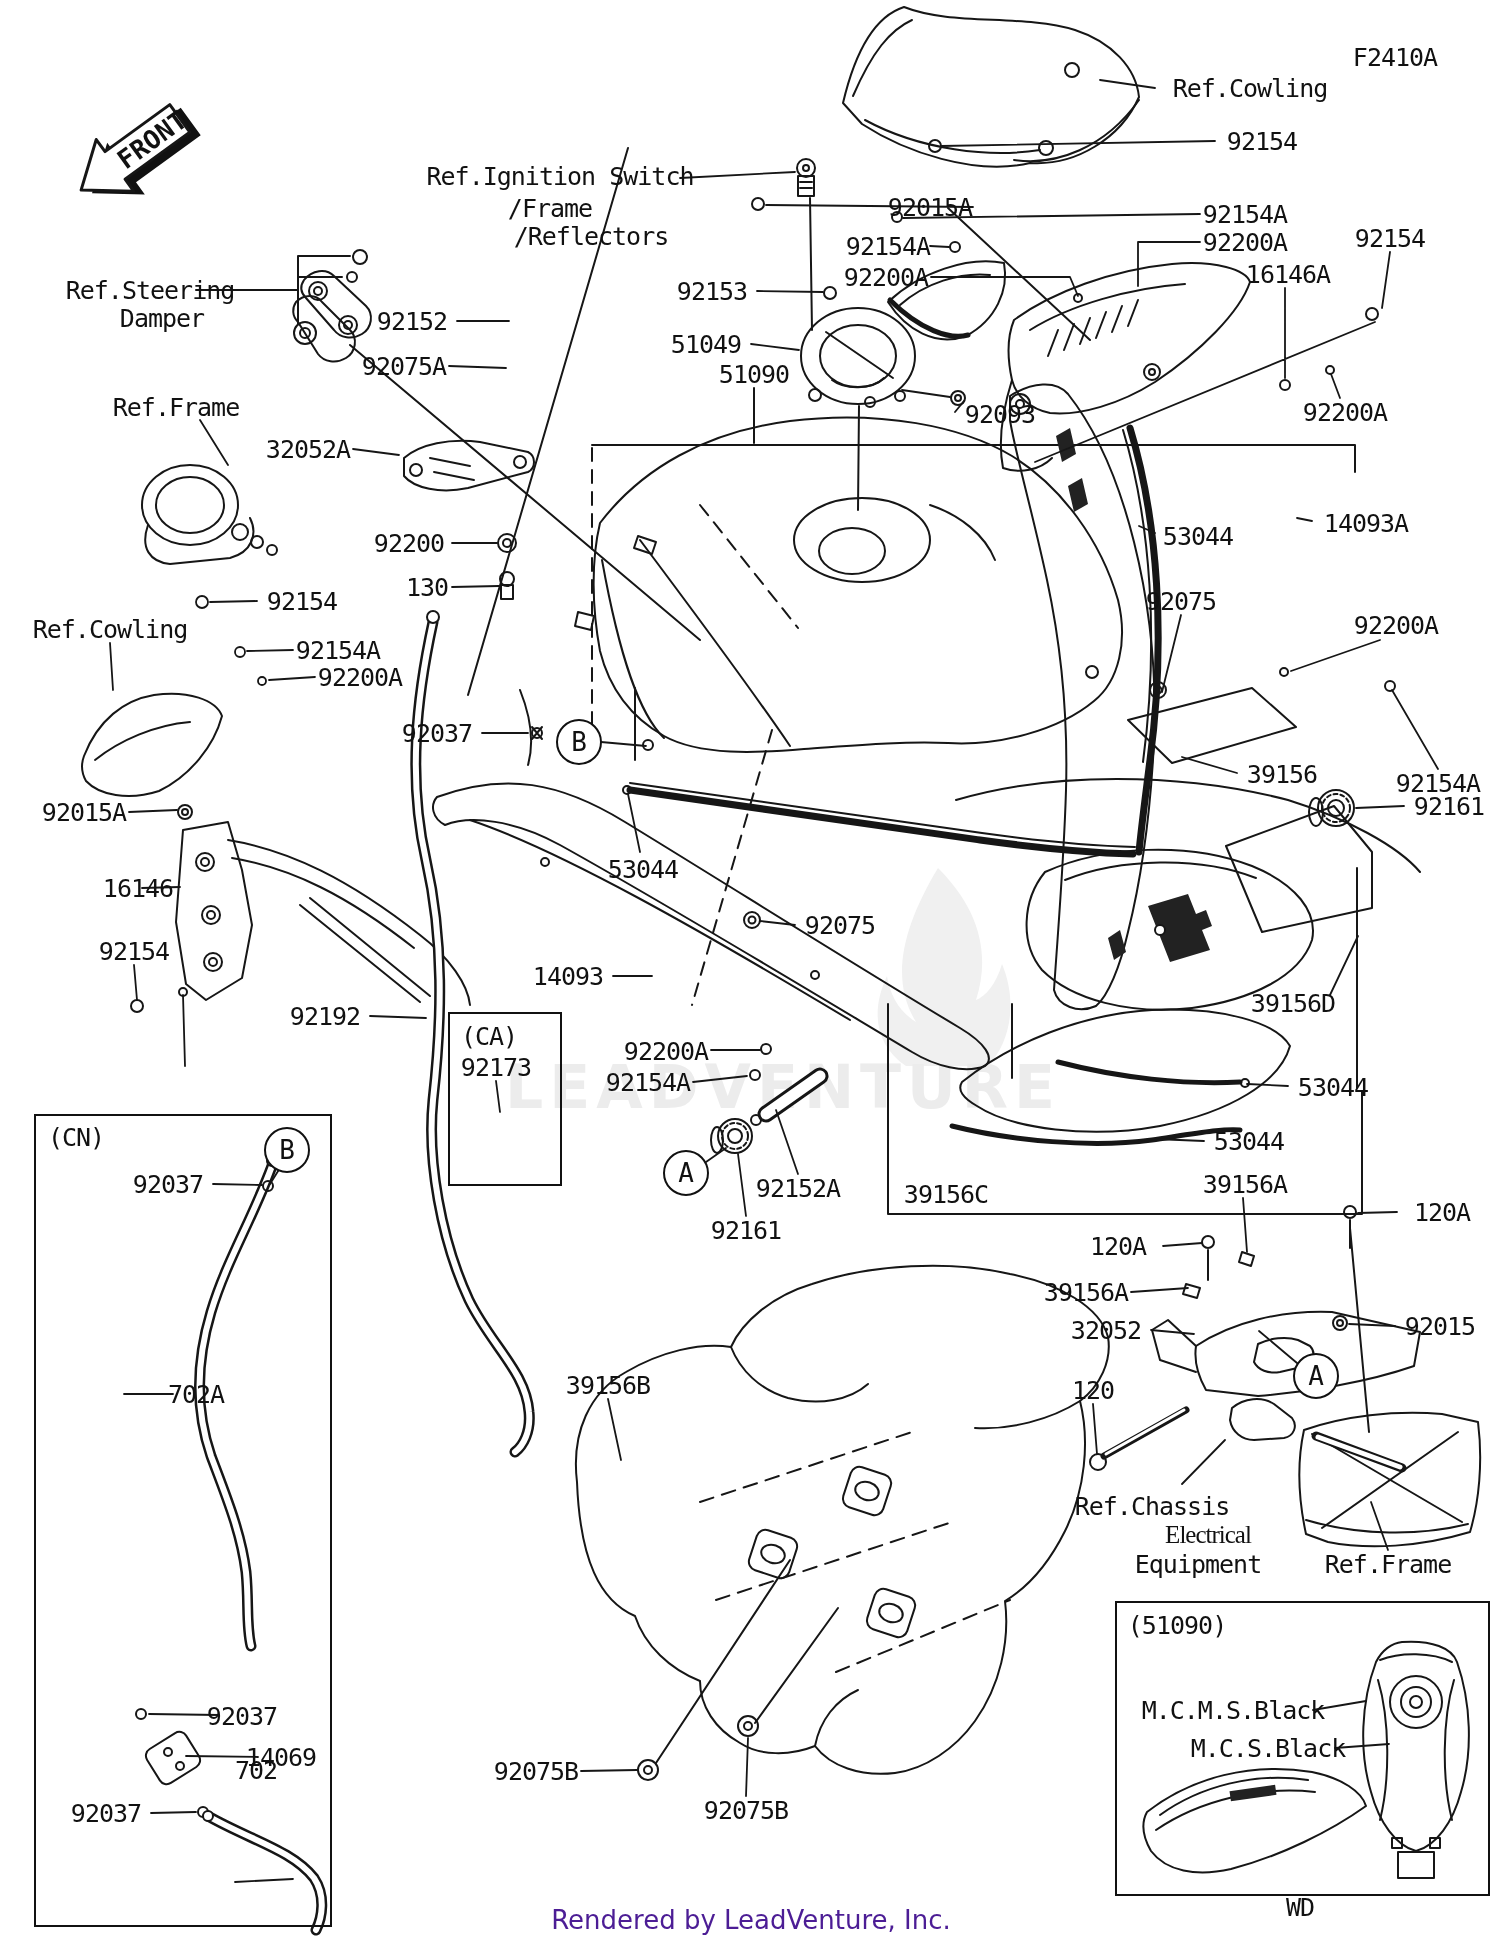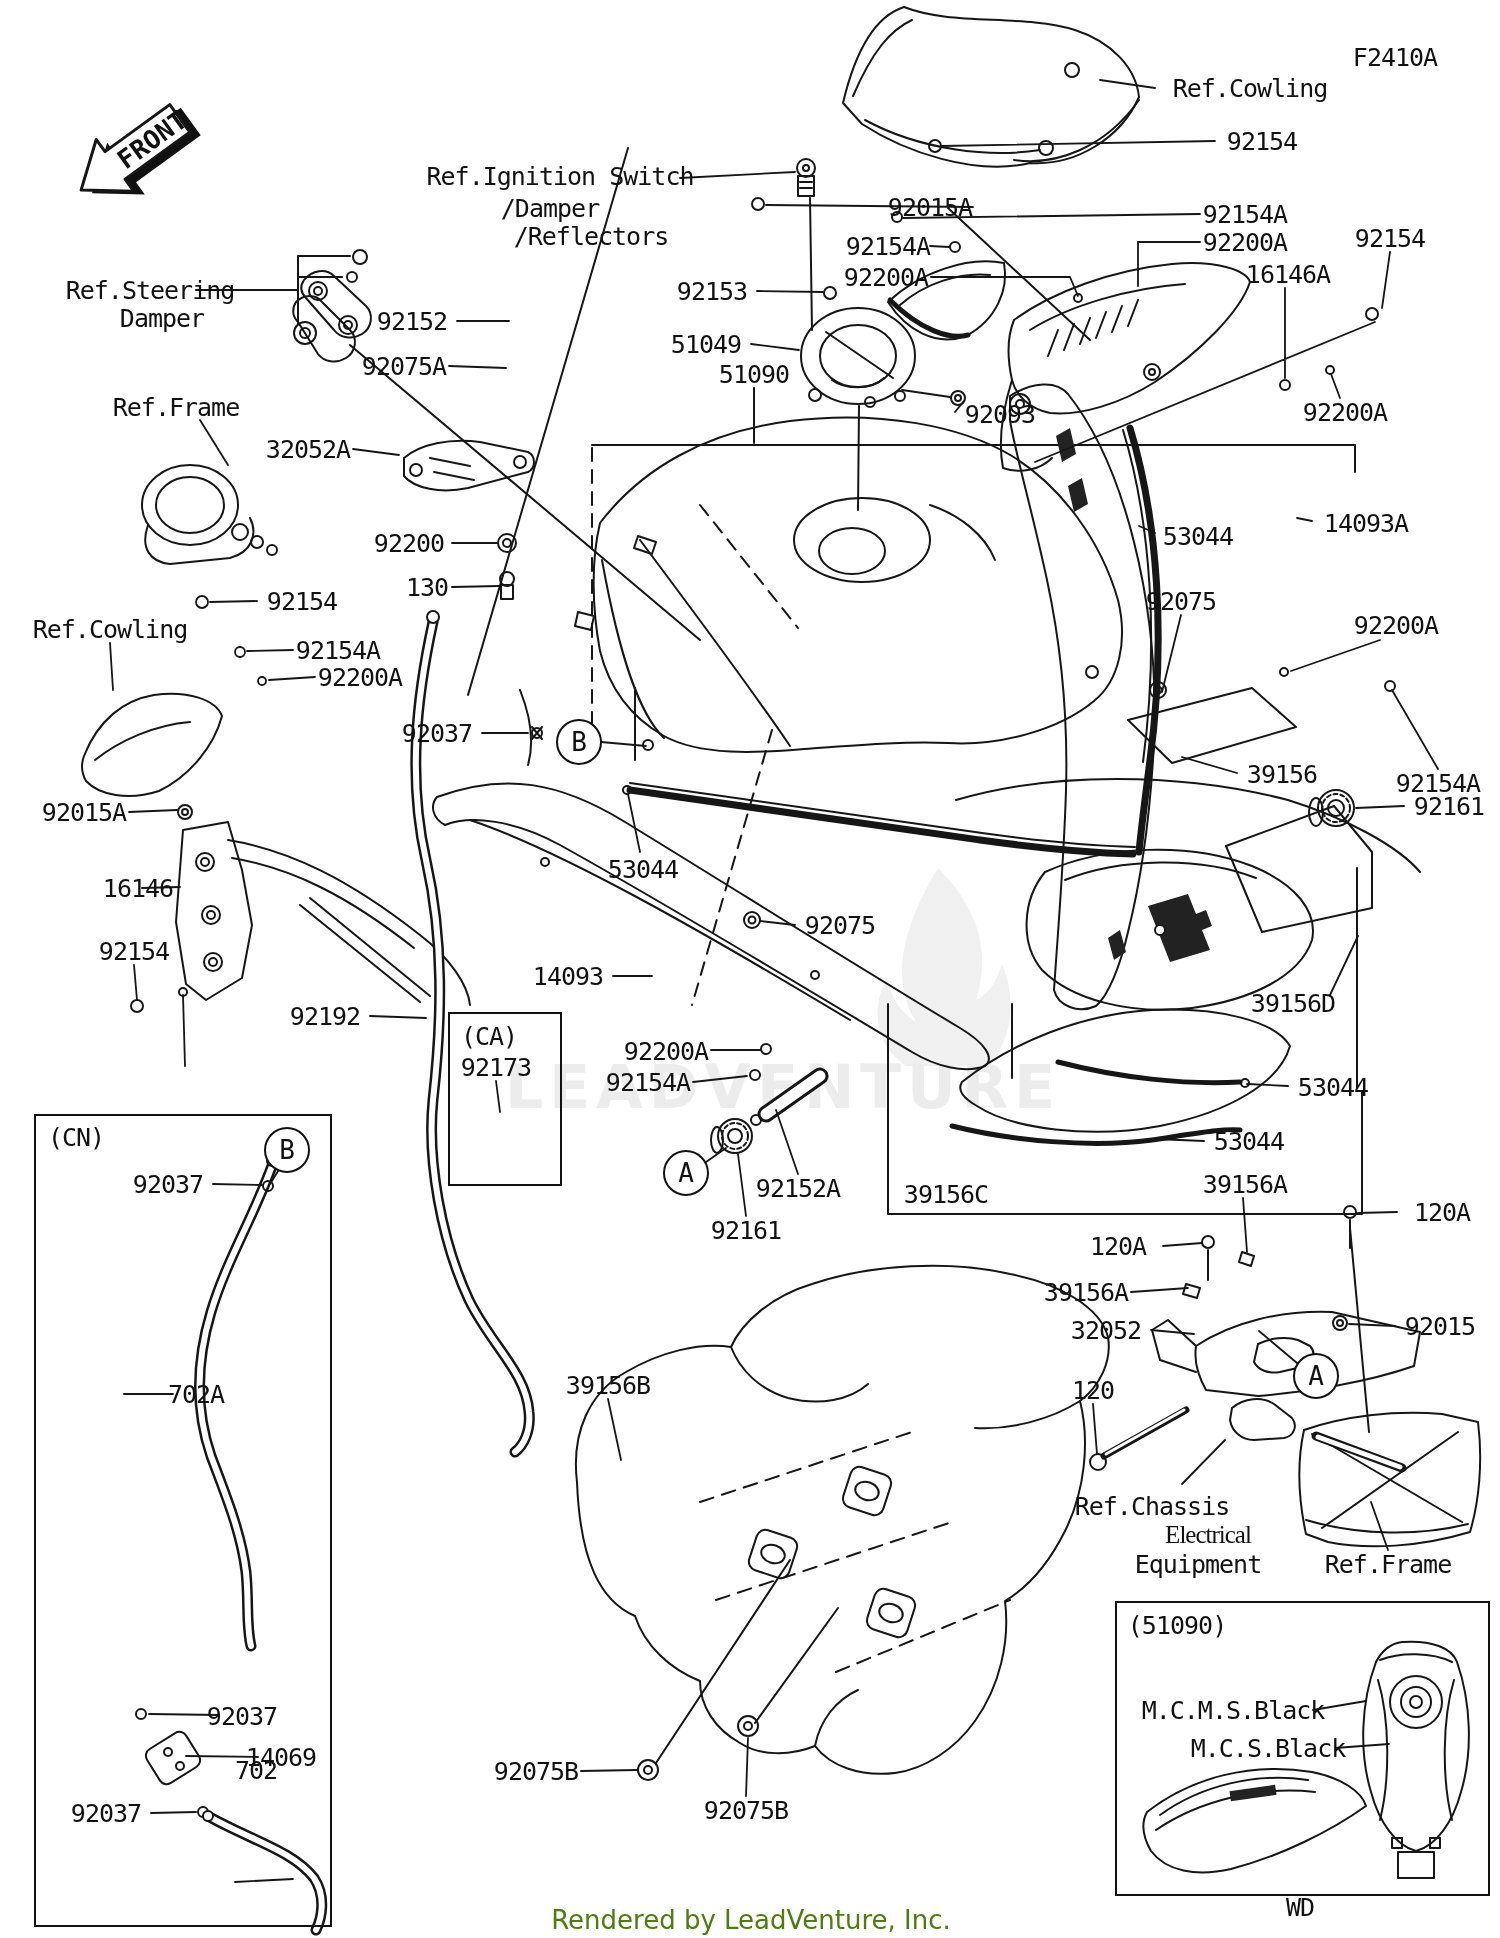--- a/index.html
+++ b/index.html
@@ -6,21 +6,21 @@
   #page{position:relative;width:1500px;height:1938px;background:#fff;overflow:hidden;
         font-family:"DejaVu Sans Mono",monospace;color:#111;}
   #art{position:absolute;left:0;top:0;}
   .label{position:absolute;font:25px "DejaVu Sans Mono",monospace;color:#111;
          white-space:nowrap;transform:translate(-50%,-50%);letter-spacing:-1px;z-index:5;}
   .callout{position:absolute;width:42px;height:42px;border:2.5px solid #111;border-radius:50%;
            background:#fff;display:flex;align-items:center;justify-content:center;
            font:26px "DejaVu Sans Mono",monospace;transform:translate(-50%,-50%);z-index:6;}
   .box{position:absolute;border:2.5px solid #111;background:transparent;z-index:2;}
   #footer{position:absolute;left:751px;top:1920px;transform:translate(-50%,-50%);
-          font:26px "DejaVu Sans",sans-serif;color:#4d7c0f;white-space:nowrap;z-index:5;}
+          font:26px "DejaVu Sans",sans-serif;color:#4c1d95;white-space:nowrap;z-index:5;}
 </style>
 </head>
 <body>
 
 <div id="page">
 
 <svg id="art" width="1500" height="1938" viewBox="0 0 1500 1938">
 
   <g>
     <path fill="#f0f0f0" d="M938,868 C902,928 890,980 916,1022 C900,1012 890,996 887,976 C870,1012 876,1046 906,1066 L988,1066 C1012,1040 1017,1000 1002,964 C996,984 986,996 976,1000 C992,950 976,906 938,868 Z"></path>
@@ -341,21 +341,21 @@
 
 <div class="box" style="left:34px;top:1114px;width:294px;height:809px;"></div>
 <div class="box" style="left:448px;top:1012px;width:110px;height:170px;"></div>
 <div class="box" style="left:1115px;top:1601px;width:371px;height:291px;"></div>
 
 <div style="position:absolute;left:0;top:0;width:100%;height:100%;padding-left:32px;">
       <span class="label" style="left: 1395px; top: 57px;">F2410A</span>
       <span class="label" style="left: 1250px; top: 88px;">Ref.Cowling</span>
       <span class="label" style="left: 1262px; top: 141px;">92154</span>
       <span class="label" style="left: 560px; top: 176px;">Ref.Ignition Switch</span>
-      <span class="label" style="left: 550px; top: 208px;">/Damper</span>
+      <span class="label" style="left: 550px; top: 208px;">/Frame</span>
       <span class="label" style="left: 591px; top: 236px;">/Reflectors</span>
       <span class="label" style="left: 930px; top: 207px;">92015A</span>
       <span class="label" style="left: 1245px; top: 214px;">92154A</span>
       <span class="label" style="left: 1245px; top: 242px;">92200A</span>
       <span class="label" style="left: 1390px; top: 238px;">92154</span>
       <span class="label" style="left: 1288px; top: 274px;">16146A</span>
       <span class="label" style="left: 888px; top: 246px;">92154A</span>
       <span class="label" style="left: 886px; top: 277px;">92200A</span>
       <span class="label" style="left: 712px; top: 291px;">92153</span>
       <span class="label" style="left: 706px; top: 344px;">51049</span>

